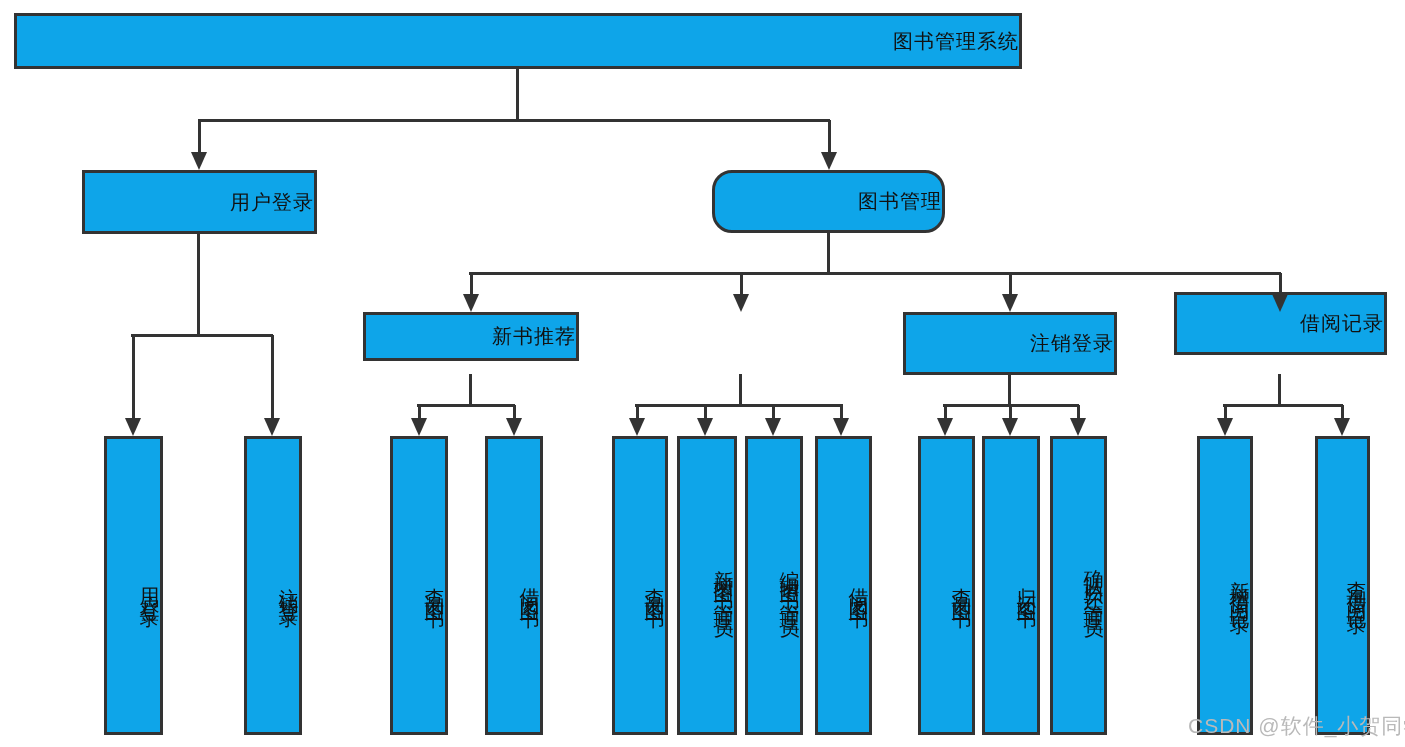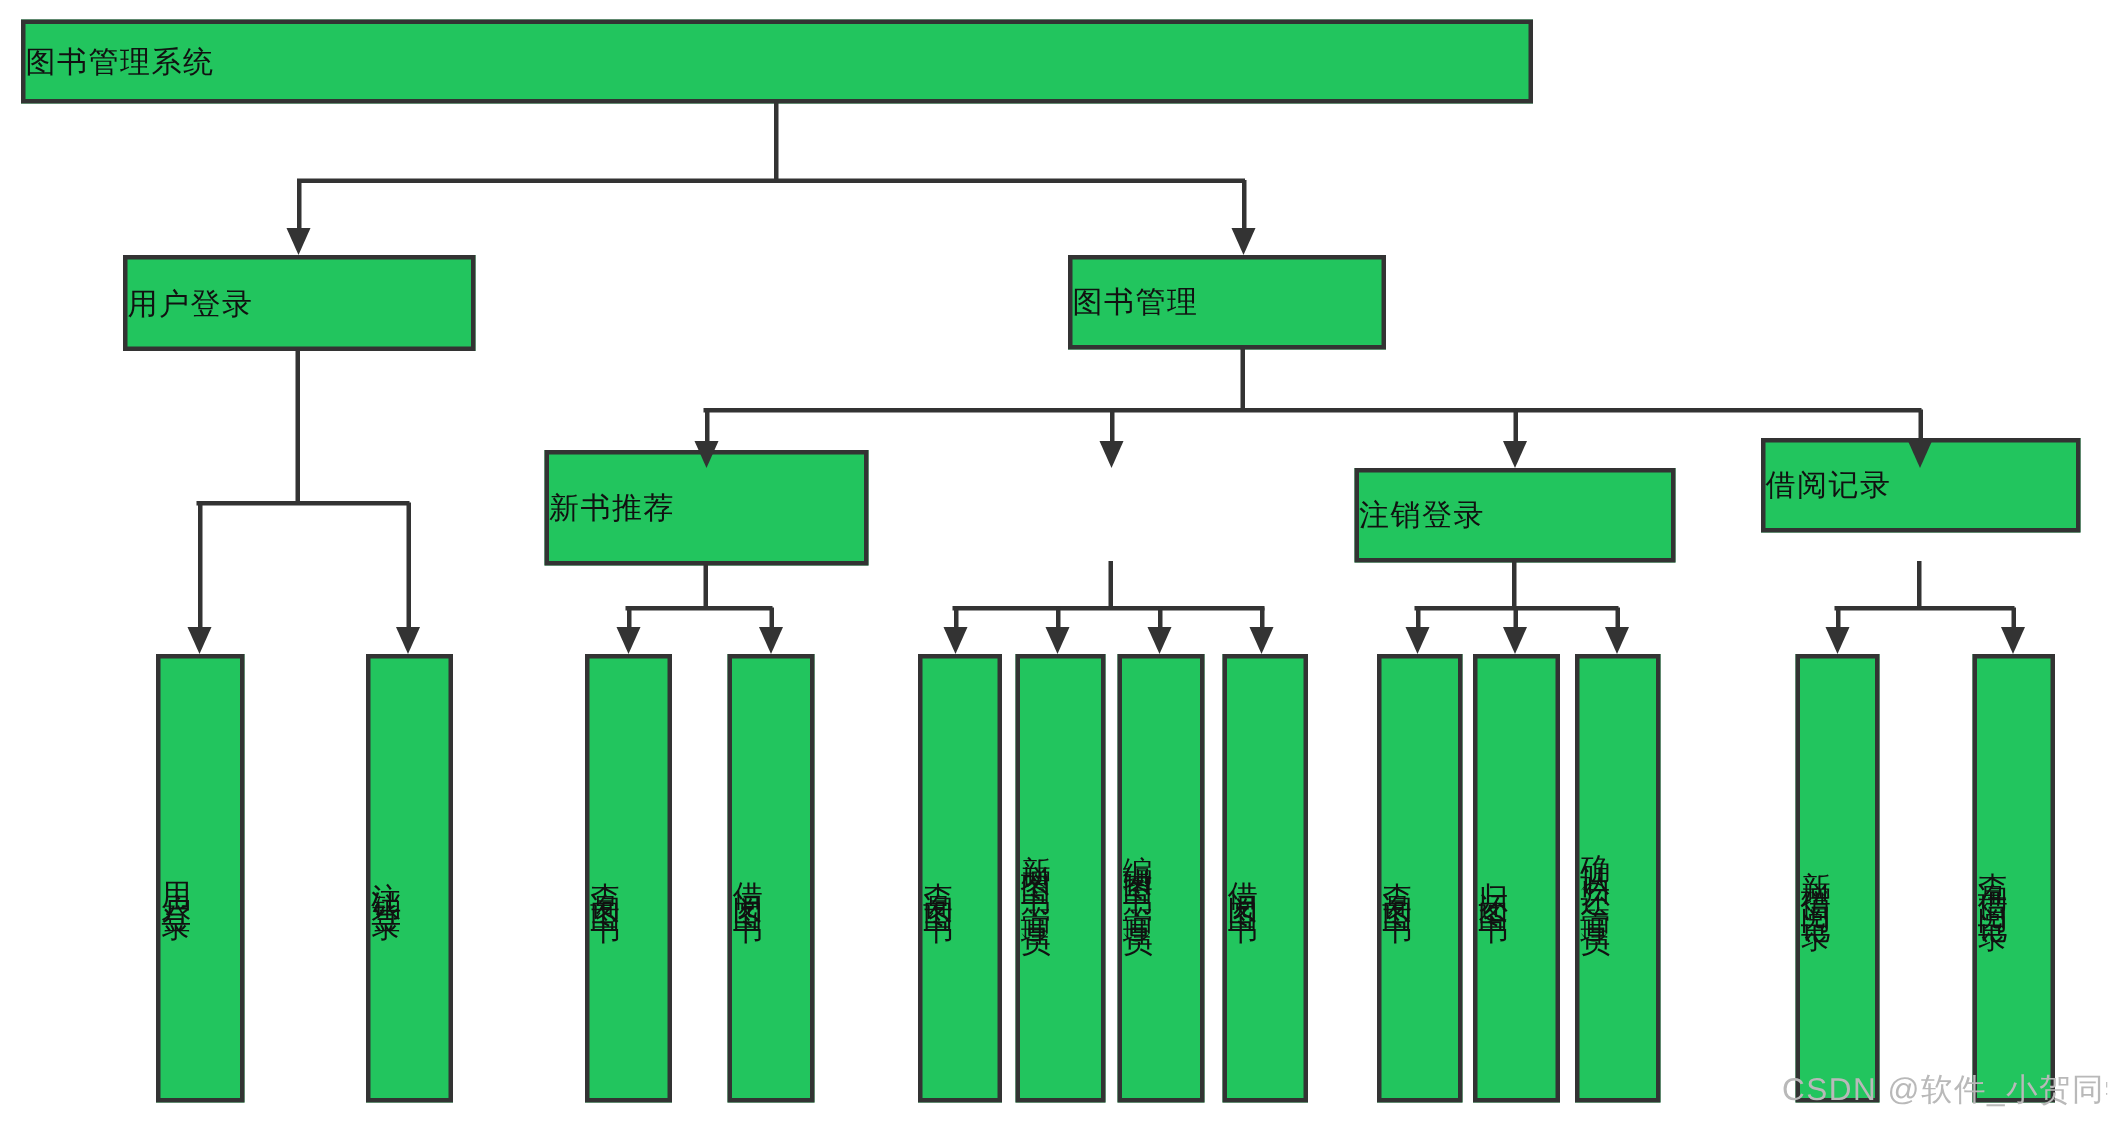--- a/index.html
+++ b/index.html
@@ -9,24 +9,24 @@
     height: 747px;
     background: #ffffff;
     overflow: hidden;
     font-family: "Liberation Sans", sans-serif;
     color: #111111;
   }
   .box {
     position: absolute;
     box-sizing: border-box;
     border: 3px solid #333333;
-    background: #22c55e;
+    background: #0ea5e9;
     display: flex;
     align-items: center;
-    justify-content: flex-start;
+    justify-content: flex-end;
   }
   .box .lbl {
     font-size: 20px;
     color: #111111;
     letter-spacing: 1px;
     white-space: nowrap;
   }
   .vbox .lbl {
     writing-mode: vertical-rl;
     letter-spacing: 7px;
@@ -55,22 +55,22 @@
     top: 712px;
     font-size: 21px;
     color: #b9b9b9;
     z-index: 10;
     white-space: nowrap;
     letter-spacing: 1px;
   }
   
   #root-node          { left: 14px;   top: 13px;  width: 1008px; height: 56px; }
   #node-user-login    { left: 82px;   top: 170px; width: 235px;  height: 64px; }
-  #node-book-mgmt     { left: 712px;  top: 170px; width: 212px;  height: 63px; }
-  #node-new-book-rec  { left: 363px;  top: 300px; width: 216px;  height: 77px; }
+  #node-book-mgmt     { left: 712px;  top: 170px; width: 233px;  height: 63px; border-radius: 20px; }
+  #node-new-book-rec  { left: 363px;  top: 312px; width: 216px;  height: 49px; }
   #node-book-borrow   { left: 633px;  top: 312px; width: 210px;  height: 63px; }
   #node-current-borrow{ left: 903px;  top: 312px; width: 214px;  height: 63px; }
   #node-borrow-record { left: 1174px; top: 292px; width: 213px;  height: 63px; }
   .vbox { top: 436px; height: 299px; }
   #leaf-login      { left: 104px;  width: 59px; }
   #leaf-logout     { left: 244px;  width: 58px; }
   #leaf-nbr-query  { left: 390px;  width: 58px; }
   #leaf-nbr-borrow { left: 485px;  width: 58px; }
   #leaf-bb-query   { left: 612px;  width: 56px; }
   #leaf-bb-add     { left: 677px;  width: 60px; }

